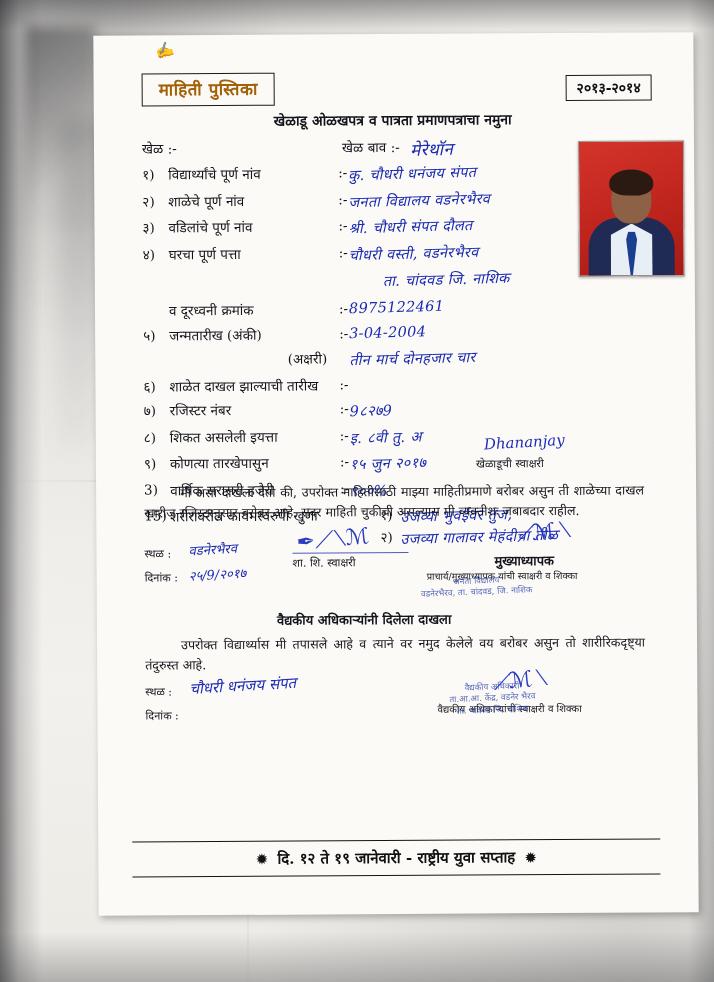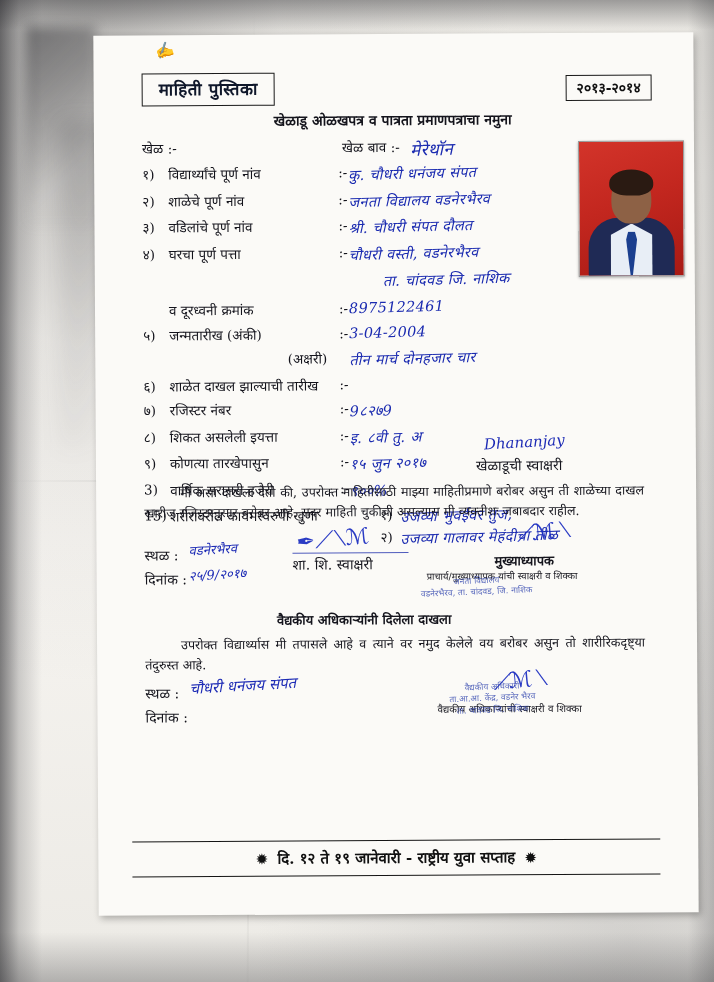--- a/index.html
+++ b/index.html
@@ -85,21 +85,21 @@
   .title-row {
     position: absolute; left: 48px; top: 38px; width: 510px;
     display: flex; align-items: center; justify-content: space-between;
   }
   .title-box {
     border: 1.6px solid #1a1a1a;
     padding: 3px 16px 5px 16px;
     font-family: "DejaVu Serif", serif;
     font-weight: bold;
     font-size: 17px;
-    color: #0f172a;
+    color: #a16207;
     letter-spacing: 0.5px;
     background: #fbfaf7;
   }
   .year-box {
     border: 1.4px solid #1a1a1a;
     padding: 2px 10px 3px 10px;
     font-family: "DejaVu Serif", serif;
     font-weight: bold;
     font-size: 14px;
     color: #111;
@@ -195,21 +195,21 @@
     position: absolute; width: 500px; left: 48px;
     font-family: "DejaVu Serif", serif;
     font-size: 12.6px; color: #15151d; line-height: 1.55;
     text-align: justify;
   }
   .para .indent { display: inline-block; width: 36px; }
 
   .sig-label {
     position: absolute;
     font-family: "DejaVu Serif", serif;
-    font-size: 14px; color: #15151d;
+    font-size: 11px; color: #15151d;
   }
   .sig-hand {
     position: absolute;
     font-family: "DejaVu Serif", serif;
     color: #1d2bb5;
     font-style: italic;
     font-size: 14px;
     transform: rotate(-3deg);
     white-space: nowrap;
   }

